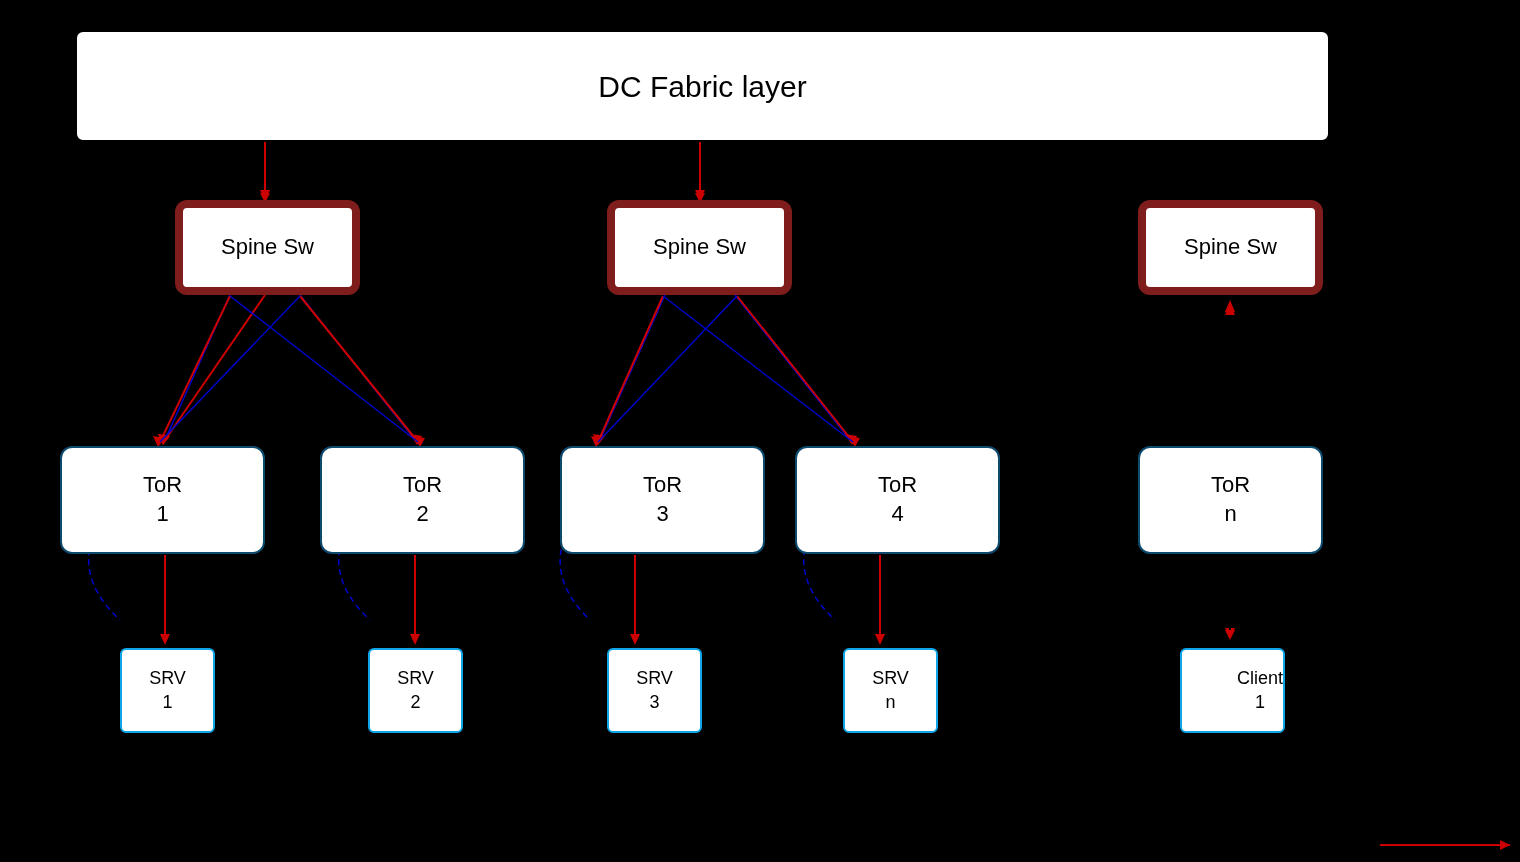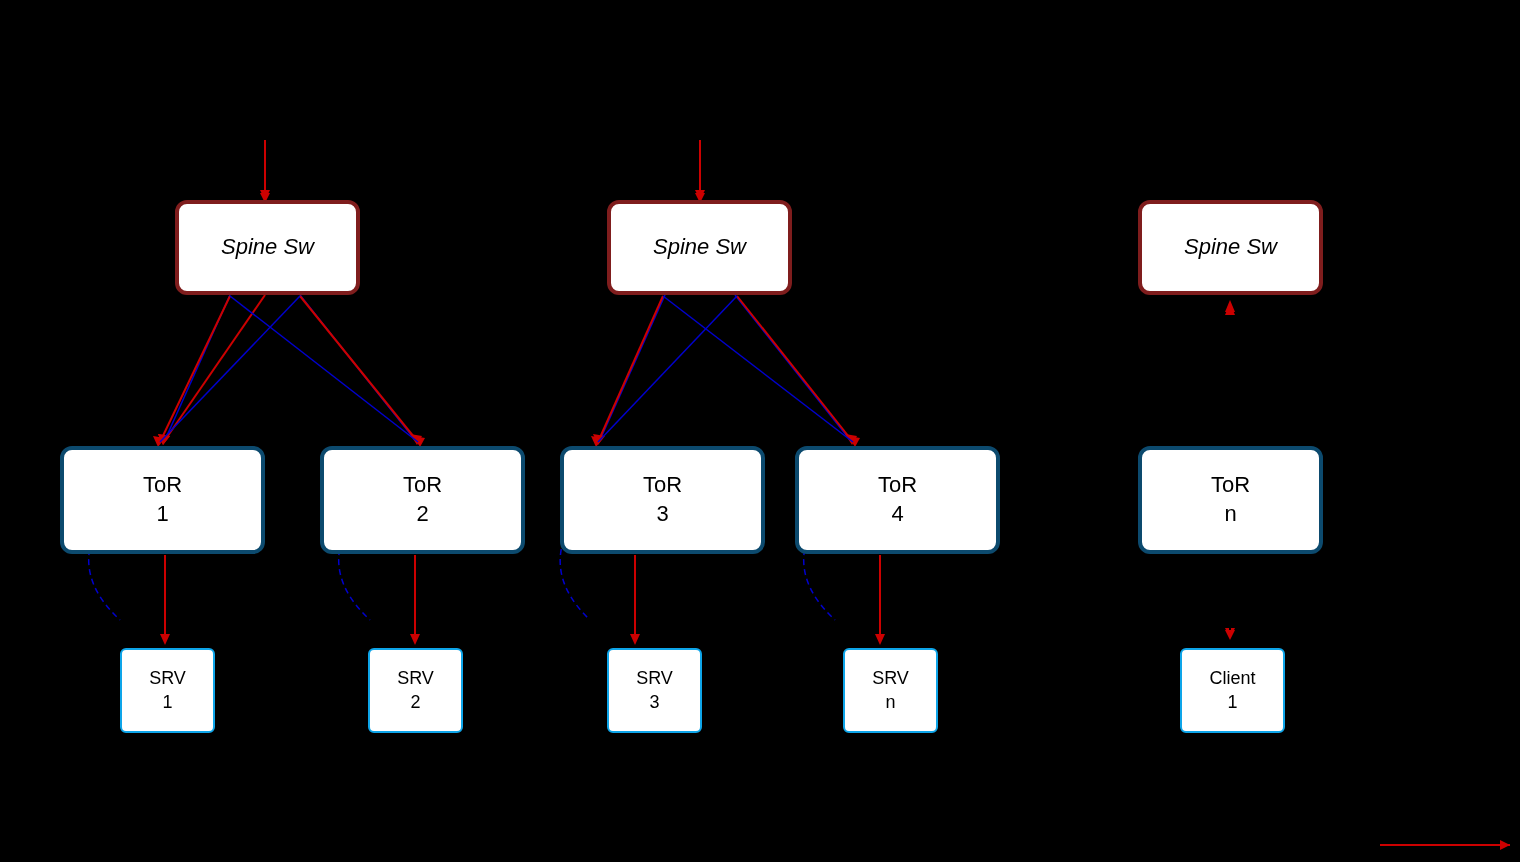--- a/index.html
+++ b/index.html
@@ -34,25 +34,24 @@
       font-size: 22px;
       font-weight: 400;
       line-height: 1.3;
     }
     .node.fabric {
       border: 2px solid #000;
       border-radius: 8px;
       font-size: 28px;
     }
     .node.spine {
-      border: 4px solid #7f1d1d;
-      font-style: italic;
+      border: 8px solid #7f1d1d;
     }
     .node.tor {
-      border: 4px solid #0c4a6e;
+      border: 2px solid #0c4a6e;
     }
     .node.srv {
       font-size: 18px;
       border: 2px solid #0ea5e9;
       border-radius: 6px;
     }
   </style>
 </head>
 <body>
 
@@ -139,20 +138,23 @@
     <polygon points="700,203 695,193 705,193" fill="#c00"></polygon>
 
     <line x1="1230" y1="446" x2="1230" y2="307" stroke="#000" stroke-width="2"></line>
     <polygon points="1230,303 1225,315 1235,315" fill="#c00"></polygon>
 
     <line x1="1230" y1="556" x2="1230" y2="643" stroke="#000" stroke-width="2"></line>
     <polygon points="1230,640 1225,630 1235,630" fill="#c00"></polygon>
 
   </svg>
 
+  <div class="node fabric" style="left:75px; top:30px; width:1255px; height:112px; font-size:30px;">
+    <span>DC Fabric layer</span>
+  </div>
 
   <div class="node spine" style="left:175px; top:200px; width:185px; height:95px;">
     <span>Spine Sw</span>
   </div>
 
   <div class="node spine" style="left:607px; top:200px; width:185px; height:95px;">
     <span>Spine Sw</span>
   </div>
 
   <div class="node spine" style="left:1138px; top:200px; width:185px; height:95px;">
@@ -188,17 +190,17 @@
   </div>
 
   <div class="node srv" style="left:607px; top:648px; width:95px; height:85px;">
     <span>SRV<br>3</span>
   </div>
 
   <div class="node srv" style="left:843px; top:648px; width:95px; height:85px;">
     <span>SRV<br>n</span>
   </div>
 
-  <div class="node srv" style="left:1180px; top:648px; width:105px; height:85px;">
+  <div class="node srv" style="left:1180px; top:648px; width:105px; height:85px;justify-content:flex-end;">
     <span>Client<br>1</span>
   </div>
 
 </div>
 
 </body></html>

